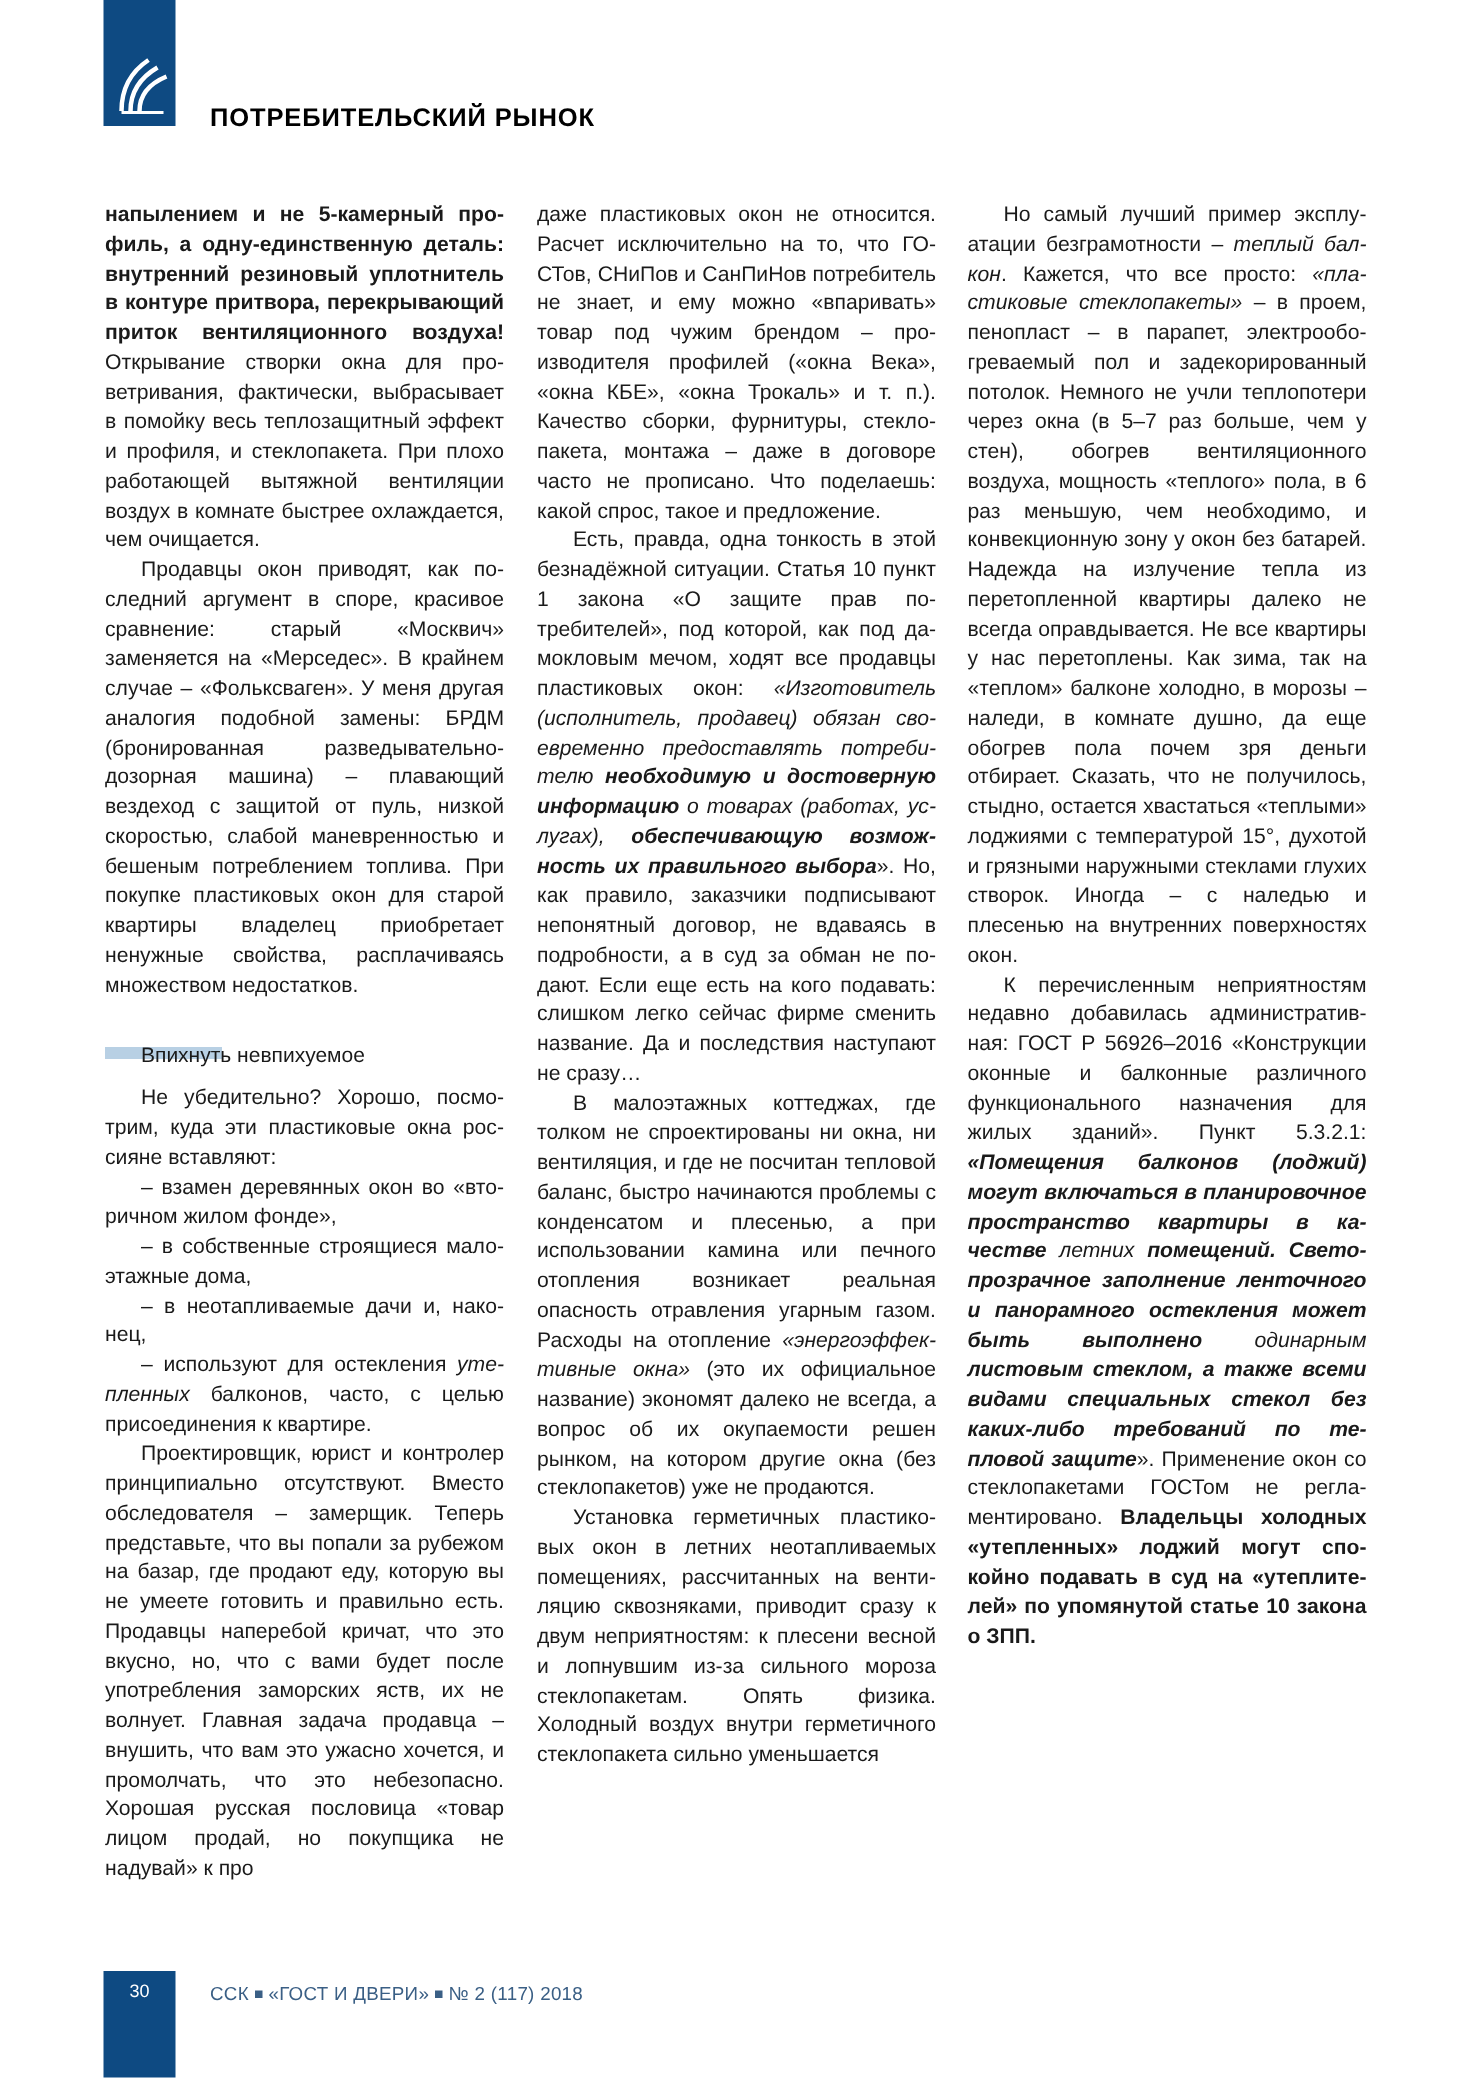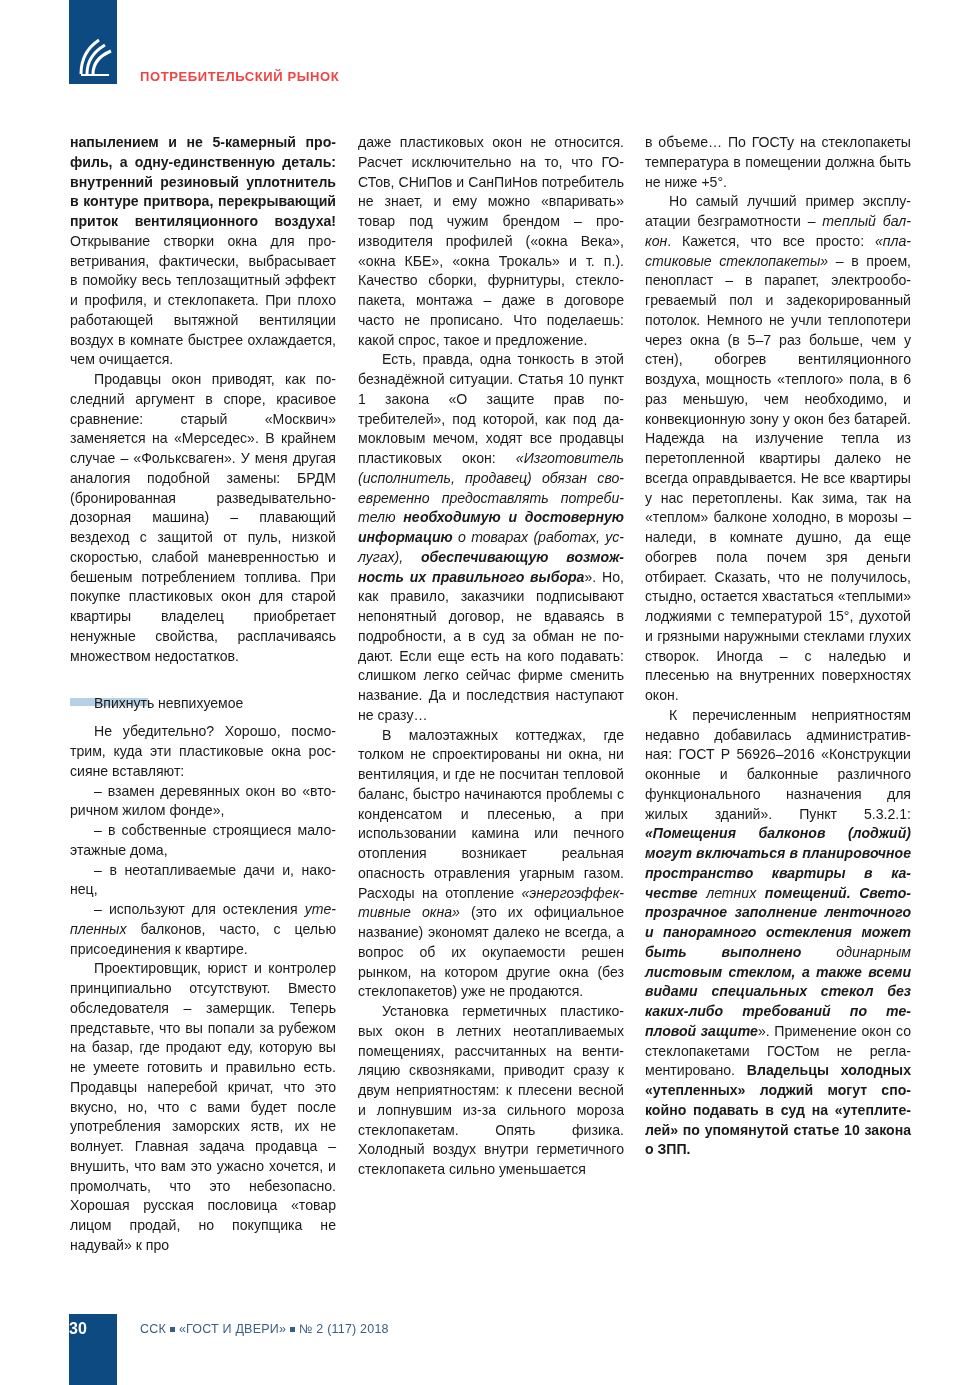--- a/index.html
+++ b/index.html
@@ -1,37 +1,37 @@
 <!DOCTYPE html>
 <html><head>
 <meta charset="utf-8">
 <style>
   html, body { margin: 0; padding: 0; background: #ffffff; }
   body { width: 980px; height: 1385px; position: relative; overflow: hidden;
          font-family: "Liberation Sans", sans-serif; color: #1a1a1a; }
   .top-bar { position: absolute; left: 69px; top: 0; width: 48px; height: 84px; background: #0e4a82; }
   .logo { position: absolute; left: 6px; top: 34px; width: 38px; height: 44px; }
-  .section-title { position: absolute; left: 140px; top: 69px; font-size: 13px; font-weight: bold;
-                   letter-spacing: 0.6px; color: #ef4444; }
+  .section-title { position: absolute; left: 140px; top: 69px; font-size: 17px; font-weight: bold;
+                   letter-spacing: 0.6px; color: #000000; }
   .col { position: absolute; top: 133px; width: 266px; font-size: 14.1px; line-height: 19.75px;
          text-align: justify; hyphens: manual; }
   .col1 { left: 70px; }
   .col2 { left: 358px; }
   .col3 { left: 645px; }
   .col p { margin: 0; text-indent: 0; }
   .col p.ind { text-indent: 24px; }
   .b { font-weight: bold; }
   .i { font-style: italic; }
   .bi { font-weight: bold; font-style: italic; }
   .subhead { position: relative; margin: 28px 0 8px 0; height: 20px; }
   .subhead .bar { position: absolute; left: 0; top: 4px; width: 78px; height: 8px; background: #b8d0e4; }
   .subhead .txt { position: absolute; left: 24px; top: 0; font-weight: normal; font-size: 14px; }
   .page-num-block { position: absolute; left: 69px; top: 1314px; width: 48px; height: 71px; background: #0e4a82; }
-  .page-num { position: absolute; left: 0; top: 6px; width: 48px; text-align: left; color: #fff;
-              font-weight: bold; font-size: 16px; }
+  .page-num { position: absolute; left: 0; top: 6px; width: 48px; text-align: center; color: #fff;
+              font-weight: normal; font-size: 12px; }
   .footer { position: absolute; left: 140px; top: 1322px; font-size: 12.5px; color: #3a5f85; letter-spacing: 0.2px; }
   .footer .sq { display: inline-block; width: 5px; height: 5px; background: #3a5f85; vertical-align: middle; margin: 0 4px; }
 </style>
 </head>
 <body>
 
 <div class="top-bar">
   <svg class="logo" viewBox="0 0 38 44">
     <path d="M6 40 C6 26 12 14 24 6" stroke="#fff" stroke-width="3" fill="none"></path>
     <path d="M12 40 C12 28 18 18 30 11" stroke="#fff" stroke-width="3" fill="none"></path>
@@ -55,21 +55,20 @@
     <p class="ind"><span>– используют для остекления </span><span class="i">уте­пленных</span><span> балконов, часто, с целью присоединения к квартире.</span></p>
     <p class="ind"><span>Проектировщик, юрист и кон­тролер принципиально отсутствуют. Вместо обследователя – замерщик. Теперь представьте, что вы попа­ли за рубежом на базар, где прода­ют еду, которую вы не умеете гото­вить и правильно есть. Продавцы на­перебой кричат, что это вкусно, но, что с вами будет после употребле­ния заморских яств, их не волнует. Главная задача продавца – внушить, что вам это ужасно хочется, и промол­чать, что это небезопасно. Хорошая русская пословица «товар лицом про­дай, но покупщика не надувай» к про­</span></p>
   </div>
 <div class="col col2" id="col2">
     <p><span>даже пластиковых окон не относится. Расчет исключительно на то, что ГО­СТов, СНиПов и СанПиНов потреби­тель не знает, и ему можно «впари­вать» товар под чужим брендом – про­изводителя профилей («окна Века», «окна КБЕ», «окна Трокаль» и т. п.). Качество сборки, фурнитуры, стекло­пакета, монтажа – даже в договоре часто не прописано. Что поделаешь: какой спрос, такое и предложение.</span></p>
     <p class="ind"><span>Есть, правда, одна тонкость в этой безнадёжной ситуации. Статья 10 пункт 1 закона «О защите прав по­требителей», под которой, как под да­мокловым мечом, ходят все продав­цы пластиковых окон: </span><span class="i">«Изготовитель (исполнитель, продавец) обязан сво­евременно предоставлять потреби­телю </span><span class="bi">необходимую и достоверную информацию</span><span class="i"> о товарах (работах, ус­лугах), </span><span class="bi">обеспечивающую возмож­ность их правильного выбора</span><span>». Но, как правило, заказчики подписыва­ют непонятный договор, не вдаваясь в подробности, а в суд за обман не по­дают. Если еще есть на кого подавать: слишком легко сейчас фирме сменить название. Да и последствия наступа­ют не сразу…</span></p>
     <p class="ind"><span>В малоэтажных коттеджах, где толком не спроектированы ни окна, ни вентиляция, и где не посчитан те­пловой баланс, быстро начинаются проблемы с конденсатом и плесенью, а при использовании камина или печ­ного отопления возникает реальная опасность отравления угарным газом. Расходы на отопление </span><span class="i">«энергоэффек­тивные окна»</span><span> (это их официальное название) экономят далеко не всег­да, а вопрос об их окупаемости ре­шен рынком, на котором другие окна (без стеклопакетов) уже не продают­ся.</span></p>
     <p class="ind"><span>Установка герметичных пластико­вых окон в летних неотапливаемых помещениях, рассчитанных на венти­ляцию сквозняками, приводит сразу к двум неприятностям: к плесени вес­ной и лопнувшим из-за сильного мо­роза стеклопакетам. Опять физика. Холодный воздух внутри герметично­го стеклопакета сильно уменьшается</span></p>
   </div>
 <div class="col col3" id="col3">
-    <p><span>в объеме… По ГОСТу на стеклопаке­ты температура в помещении должна быть не ниже +5°.</span></p>
     <p class="ind"><span>Но самый лучший пример эксплу­атации безграмотности – </span><span class="i">теплый бал­кон</span><span>. Кажется, что все просто: </span><span class="i">«пла­стиковые стеклопакеты»</span><span> – в проем, пенопласт – в парапет, электрообо­греваемый пол и задекорированный потолок. Немного не учли теплопо­тери через окна (в 5–7 раз больше, чем у стен), обогрев вентиляционно­го воздуха, мощность «теплого» по­ла, в 6 раз меньшую, чем необходимо, и конвекционную зону у окон без ба­тарей. Надежда на излучение теп­ла из перетопленной квартиры дале­ко не всегда оправдывается. Не все квартиры у нас перетоплены. Как зи­ма, так на «теплом» балконе холодно, в морозы – наледи, в комнате душно, да еще обогрев пола почем зря день­ги отбирает. Сказать, что не полу­чилось, стыдно, остается хвастаться «теплыми» лоджиями с температурой 15°, духотой и грязными наружными стеклами глухих створок. Иногда – с наледью и плесенью на внутренних поверхностях окон.</span></p>
     <p class="ind"><span>К перечисленным неприятностям недавно добавилась административ­ная: ГОСТ Р 56926–2016 «Конструк­ции оконные и балконные различ­ного функционального назначения для жилых зданий». Пункт 5.3.2.1: </span><span class="bi">«Помещения балконов (лоджий) могут включаться в планировоч­ное пространство квартиры в ка­честве </span><span class="i">летних</span><span class="bi"> помещений. Свето­прозрачное заполнение ленточ­ного и панорамного остекления может быть выполнено </span><span class="i">одинарным</span><span class="bi"> листовым стеклом, а также все­ми видами специальных стекол без каких-либо требований по те­пловой защите</span><span>». Применение окон со стеклопакетами ГОСТом не регла­ментировано. </span><span class="b">Владельцы холодных «утепленных» лоджий могут спо­койно подавать в суд на «утеплите­лей» по упомянутой статье 10 зако­на о ЗПП.</span></p>
   </div>
 
 <div class="page-num-block">
   <div class="page-num">30</div>
 </div>
 <div class="footer">
   <span>ССК</span><span class="sq"></span><span>«ГОСТ И ДВЕРИ»</span><span class="sq"></span><span>№ 2 (117) 2018</span>
 </div>

